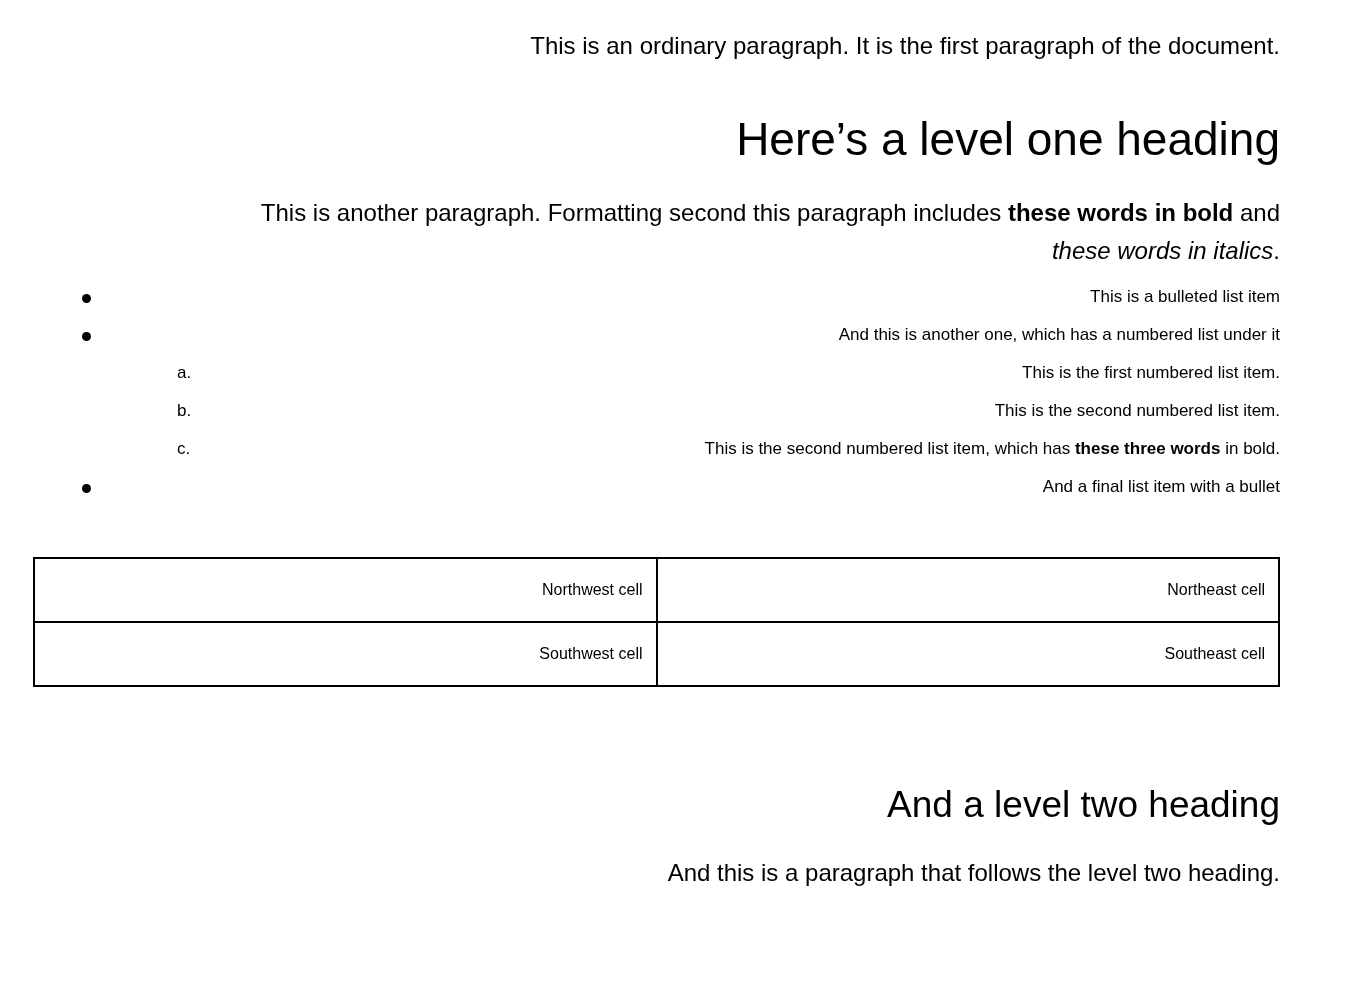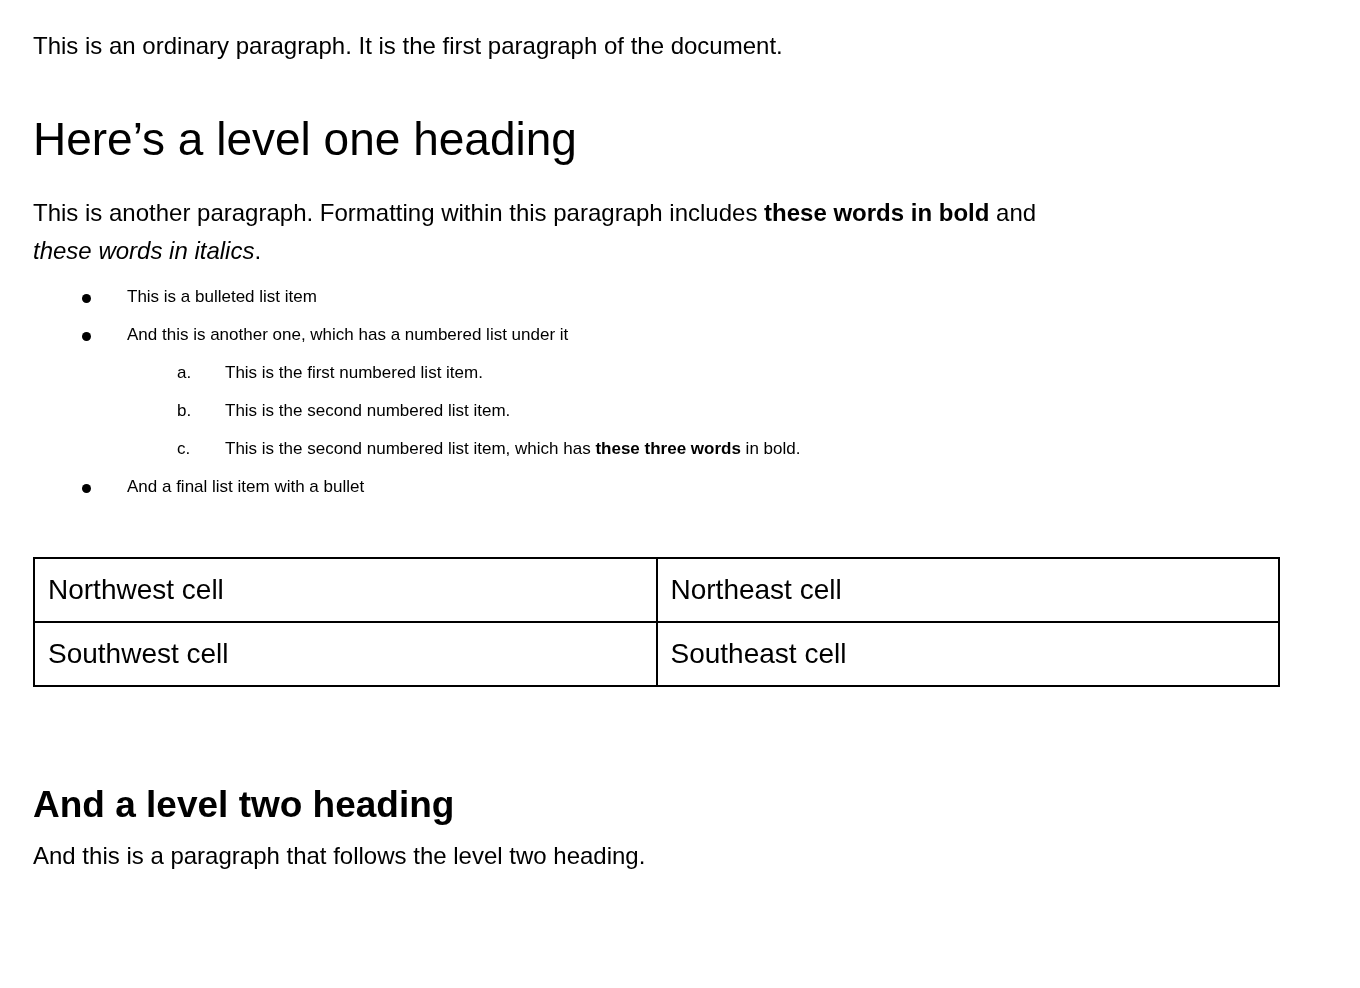--- a/index.html
+++ b/index.html
@@ -11,38 +11,39 @@
     width: 1360px;
     height: 988px;
     overflow: hidden;
     font-family: "Liberation Sans", sans-serif;
     color: #000000;
   }
   .doc {
     box-sizing: content-box;
     width: 1247px;
     padding: 27px 0 0 33px;
+    text-align: right;
   }
   .para {
     margin: 0;
     font-size: 24px;
     line-height: 38px;
     font-weight: 400;
   }
   .h1 {
     margin: 48px 0 29px 0;
     font-size: 46px;
     line-height: 52px;
     font-weight: 400;
   }
   .h2 {
-    margin: 97px 0 12px 0;
+    margin: 97px 0 29px 0;
     font-size: 37px;
     line-height: 41px;
-    font-weight: 700;
+    font-weight: 400;
   }
   .bold { font-weight: 700; }
   .italic { font-style: italic; }
   .list {
     margin: 8px 0 0 0;
     padding: 0;
     list-style: none;
     font-size: 17px;
     line-height: 38px;
   }
@@ -66,36 +67,36 @@
   .doc-table {
     border-collapse: collapse;
     width: 1247px;
     margin-top: 51px;
     table-layout: fixed;
   }
   .doc-table td {
     border: 2px solid #000000;
     width: 50%;
     padding: 12px 13px;
-    font-size: 28px;
+    font-size: 16px;
     line-height: 38px;
     vertical-align: middle;
   }
 </style>
 </head>
 <body>
 
 <div class="doc">
 
   <p class="para">This is an ordinary paragraph. It is the first paragraph of the document.</p>
 
   <h1 class="h1">Here’s a level one heading</h1>
 
   <p class="para">
-    <span>This is another paragraph. Formatting within this paragraph includes </span><span class="bold">these words in bold</span><span> and</span><br>
+    <span>This is another paragraph. Formatting second this paragraph includes </span><span class="bold">these words in bold</span><span> and</span><br>
     <span class="italic">these words in italics</span><span>.</span>
   </p>
 
   <ul class="list">
     <li class="bullet-item">
       <span class="bullet-dot"></span>
       <span>This is a bulleted list item</span>
     </li>
     <li class="bullet-item">
       <span class="bullet-dot"></span>

